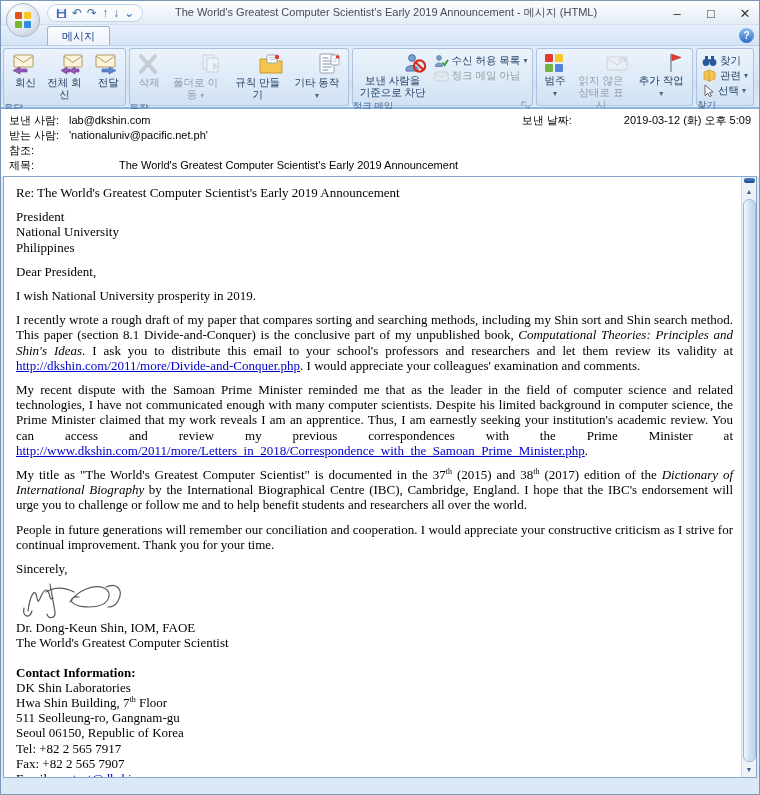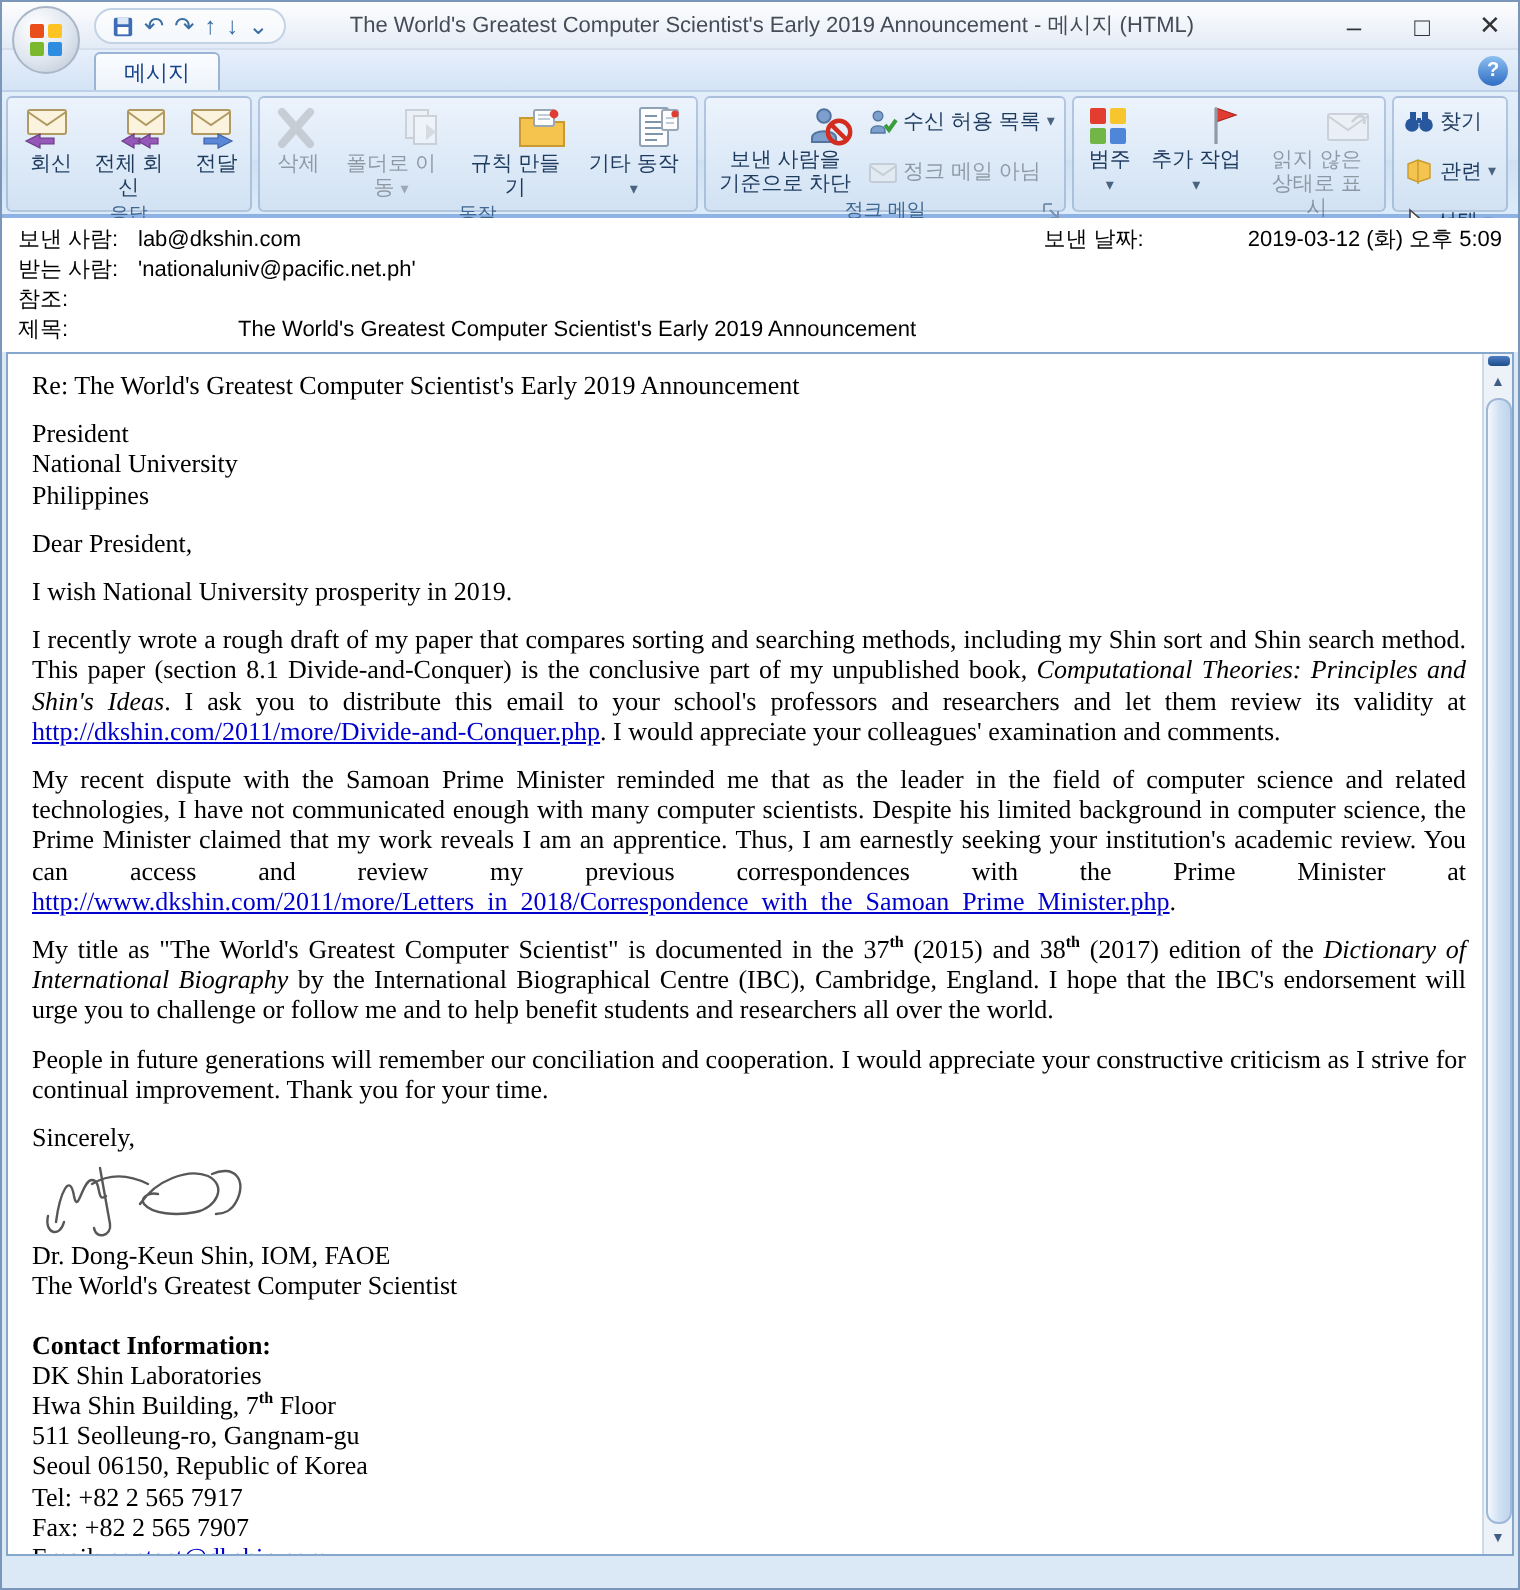--- a/index.html
+++ b/index.html
@@ -23,29 +23,29 @@
 
   
   .tabrow { height:21px; background:linear-gradient(#e7effb,#d4e3f5); border-bottom:1px solid #bcd0e8; position:relative; display:flex; align-items:flex-end; }
   .tab { margin-left:46px; height:19px; padding:5px 14px; font-size:11px; color:#15428b; background:linear-gradient(#fbfdff,#edf3fb); border:1px solid #9ab4d5; border-bottom:none; border-radius:3px 3px 0 0; display:flex; align-items:center; cursor:pointer; }
   .help-btn { position:absolute; right:5px; top:3px; width:15px; height:15px; border-radius:50%; background:linear-gradient(#8cc0f0,#2f6cc4); color:#fff; font-size:10px; font-weight:bold; text-align:center; line-height:15px; cursor:pointer; }
 
   
   .ribbon { height:63px; background:linear-gradient(#e3eefb,#d7e6f6 55%,#cfe0f2 56%,#dcebf9); padding:2px 2px 1px 2px; display:flex; gap:3px; border-bottom:2px solid #8db2e3; }
   .group { border:1px solid rgba(141,169,204,.6); border-radius:3px; background:linear-gradient(#ecf3fc,#dce9f7 60%,#d2e2f3); display:flex; flex-direction:column; }
   .g-content { flex:1; display:flex; align-items:stretch; padding:2px 3px 0 3px; gap:2px; }
-  .g-label { height:14px; font-size:9.5px; color:#3e6792; text-align:center; line-height:13px; position:relative; }
+  .g-label { height:14px; font-size:9.5px; color:#3e6792; line-height:13px; position:relative; }
   .launcher { position:absolute; right:2px; bottom:2px; cursor:pointer; }
   .btn-lg { display:flex; flex-direction:column; align-items:flex-end; padding:1px 3px; border-radius:3px; cursor:pointer; }
   .btn-lg .lbl { font-size:10.5px; line-height:1.15; text-align:center; color:#1e3b5e; max-width:58px; }
   .btn-lg.wide .lbl { max-width:74px; }
   .btn-sm { display:flex; align-items:center; gap:3px; font-size:10.5px; color:#1e3b5e; height:15px; padding:0 2px; border-radius:2px; cursor:pointer; white-space:nowrap; }
   .disabled { opacity:.45; filter:grayscale(80%); cursor:default; }
   .caret { font-size:8px; color:#4a637f; }
-  .smcol { display:flex; flex-direction:column; justify-content:flex-start; gap:10px; padding-top:2px; }
+  .smcol { display:flex; flex-direction:column; justify-content:flex-start; gap:0; padding-top:2px; }
   .spacer { flex:1; }
 
   
   .mailheader { background:#ffffff; padding:4px 6px 3px 8px; font-size:11px; color:#000; position:relative; }
   .hrow { display:flex; line-height:15px; }
   .hlabel { width:60px; flex:none; }
   .hval {}
   .subject-val { margin-left:50px; }
   .sent { position:absolute; right:8px; top:4px; line-height:15px;gap:44px; }
   .sent .hlabel { width:auto; margin-right:8px; }
@@ -53,21 +53,21 @@
   
   .bodywrap { flex:1; margin:0 2px 16px 2px; border:1px solid #86a7cc; background:#fff; position:relative; overflow:hidden; }
   .bodyscroll { position:absolute; right:0; top:0; bottom:0; width:15px; background:#edf2f9; border-left:1px solid #cdd9e8; display:flex; flex-direction:column; align-items:center; padding:1px; }
   .split-handle { width:11px; height:5px; background:linear-gradient(#4f7fc1,#1e4d8c); border-radius:2px; margin-bottom:2px; cursor:row-resize; }
   .sb-btn { width:13px; height:13px; font-size:7px; color:#3f5e85; text-align:center; line-height:13px; cursor:pointer; }
   .sb-thumb { flex:1; width:13px; margin:1px 0; border:1px solid #9fb8d8; border-radius:6px; background:linear-gradient(90deg,#f4f8fd,#cddff2 55%,#c1d5ec); cursor:grab; }
   .mailbody { position:absolute; left:0; top:0; right:15px; bottom:0; padding:8px 8px 4px 12px; font-family:"Liberation Serif","DejaVu Serif",serif; font-size:13px; line-height:15.2px; color:#000; overflow:hidden; }
   .mailbody p { margin:0 0 9px 0; }
   .just { text-align:justify; }
   .mailbody a { color:#0000cc; text-decoration:underline; cursor:pointer; }
-  .mailbody sup { font-size:.62em; line-height:0;font-weight:bold; }
+  .mailbody sup { font-size:.62em; line-height:0; }
   .it { font-style:italic; }
   .bd { font-weight:bold; }
   .sig-img { margin:-2px 0 0 2px; display:block; }
 </style>
 </head>
 <body>
 
 <div class="window">
 
   <div class="titlebar">
@@ -218,34 +218,34 @@
       <div class="g-content">
         <div class="btn-lg">
           <svg width="22" height="22" viewBox="0 0 22 22">
               <rect x="2" y="2" width="8" height="8" rx="1" fill="#e23d2e"></rect>
               <rect x="12" y="2" width="8" height="8" rx="1" fill="#f7c52d"></rect>
               <rect x="2" y="12" width="8" height="8" rx="1" fill="#72b647"></rect>
               <rect x="12" y="12" width="8" height="8" rx="1" fill="#4f86d8"></rect>
             </svg>
           <span class="lbl"><span>범주</span><br><span class="caret">▾</span></span>
         </div>
-        <div class="btn-lg">
-          <svg width="22" height="22" viewBox="0 0 22 22">
-              <path d="M7 2 L17 5.5 L7 9 Z" fill="#e03c31" stroke="#a8241c" stroke-width=".6"></path>
-              <path d="M7 2 V20" stroke="#8d9aa8" stroke-width="1.6"></path>
-            </svg>
-          <span class="lbl"><span>추가 작업</span> <span class="caret">▾</span></span>
-        </div>
         <div class="btn-lg disabled">
           <svg width="24" height="22" viewBox="0 0 24 22">
               <rect x="2" y="5" width="20" height="13" rx="1" fill="#eef2f7" stroke="#9fb0c2"></rect>
               <path d="M2,6 12,13 22,6" fill="none" stroke="#9fb0c2"></path>
               <path d="M14 9 c4-5 7-3 6 1" fill="none" stroke="#9fb0c2" stroke-width="1.4"></path>
             </svg>
           <span class="lbl">읽지 않은 상태로 표시</span>
+        </div>
+        <div class="btn-lg">
+          <svg width="22" height="22" viewBox="0 0 22 22">
+              <path d="M7 2 L17 5.5 L7 9 Z" fill="#e03c31" stroke="#a8241c" stroke-width=".6"></path>
+              <path d="M7 2 V20" stroke="#8d9aa8" stroke-width="1.6"></path>
+            </svg>
+          <span class="lbl"><span>추가 작업</span> <span class="caret">▾</span></span>
         </div>
       </div>
       <div class="g-label"><span>옵션</span>
         <svg class="launcher" width="9" height="9" viewBox="0 0 9 9">
             <path d="M1 1 H5 M1 1 V5" stroke="#7b93b3" fill="none"></path>
             <path d="M4 4 L8 8 M8 4.5 V8 H4.5" stroke="#7b93b3" fill="none"></path>
           </svg>
       </div>
     </div>
 

